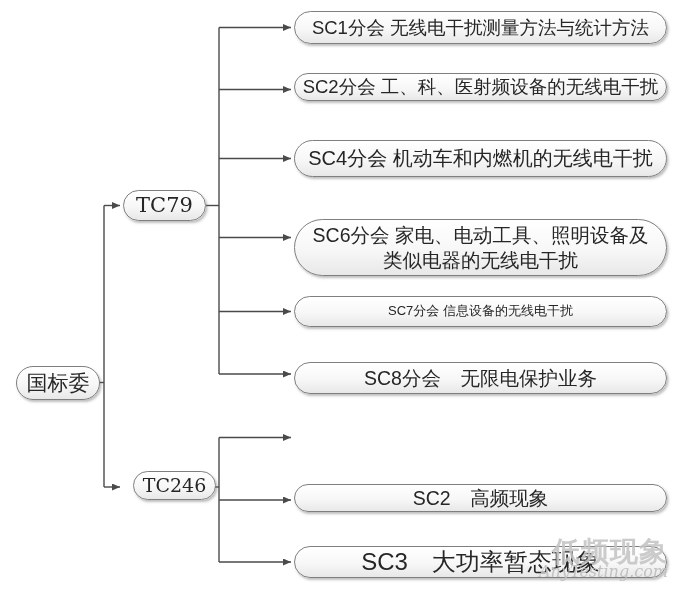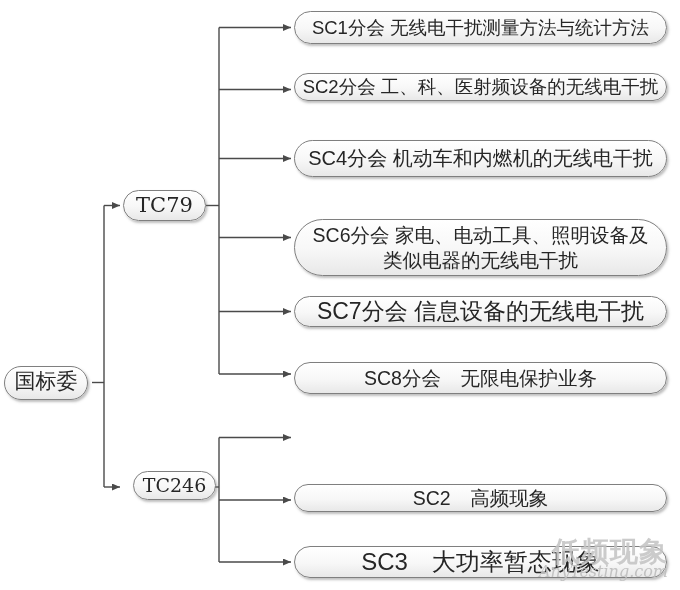--- a/index.html
+++ b/index.html
@@ -19,30 +19,30 @@
     border-radius:999px;
     background:linear-gradient(180deg,#ffffff 0%,#f7f7f7 55%,#e8e8e8 100%);
     box-shadow:1.5px 2px 2.5px rgba(110,110,110,0.45);
     color:#262626;
     text-align:center;
     line-height:1.25;
     z-index:2;
   }
   .serif{font-family:"DejaVu Serif","Liberation Serif",serif;}
   
-  .n-guobiao{left:4px;top:366px;width:84px;height:34px;font-size:21px;font-family:Liberation Mono, monospace;}
+  .n-guobiao{left:16px;top:366px;width:84px;height:34px;font-size:21px;}
   .n-tc79{left:123px;top:190px;width:83px;height:31px;font-size:21px;}
   .n-tc246{left:133px;top:471px;width:83px;height:29px;font-size:19px;}
   
   .rnode{left:294px;width:373px;padding:8px 4px;}
   .n-sc1a{top:11px;height:33px;font-size:18.5px;}
   .n-sc2a{top:73px;height:28px;font-size:18.5px;}
   .n-sc4{top:140px;height:37px;font-size:20px;}
   .n-sc6{top:219px;height:57px;font-size:19.5px;padding:0 10px;}
-  .n-sc7{top:296px;height:31px;font-size:23px;}
+  .n-sc7{top:296px;height:31px;font-size:13px;}
   .n-sc8{top:362px;height:32px;font-size:19.5px;}
   .n-sc1b{top:422px;height:31px;font-size:19.5px;}
   .n-sc2b{top:484px;height:28px;font-size:19.5px;}
   .n-sc3b{top:546px;height:32px;font-size:24px;}
   
   #watermark{
     position:absolute;right:12px;bottom:10px;
     display:flex;flex-direction:column;align-items:flex-end;
     z-index:5;pointer-events:none;
   }

